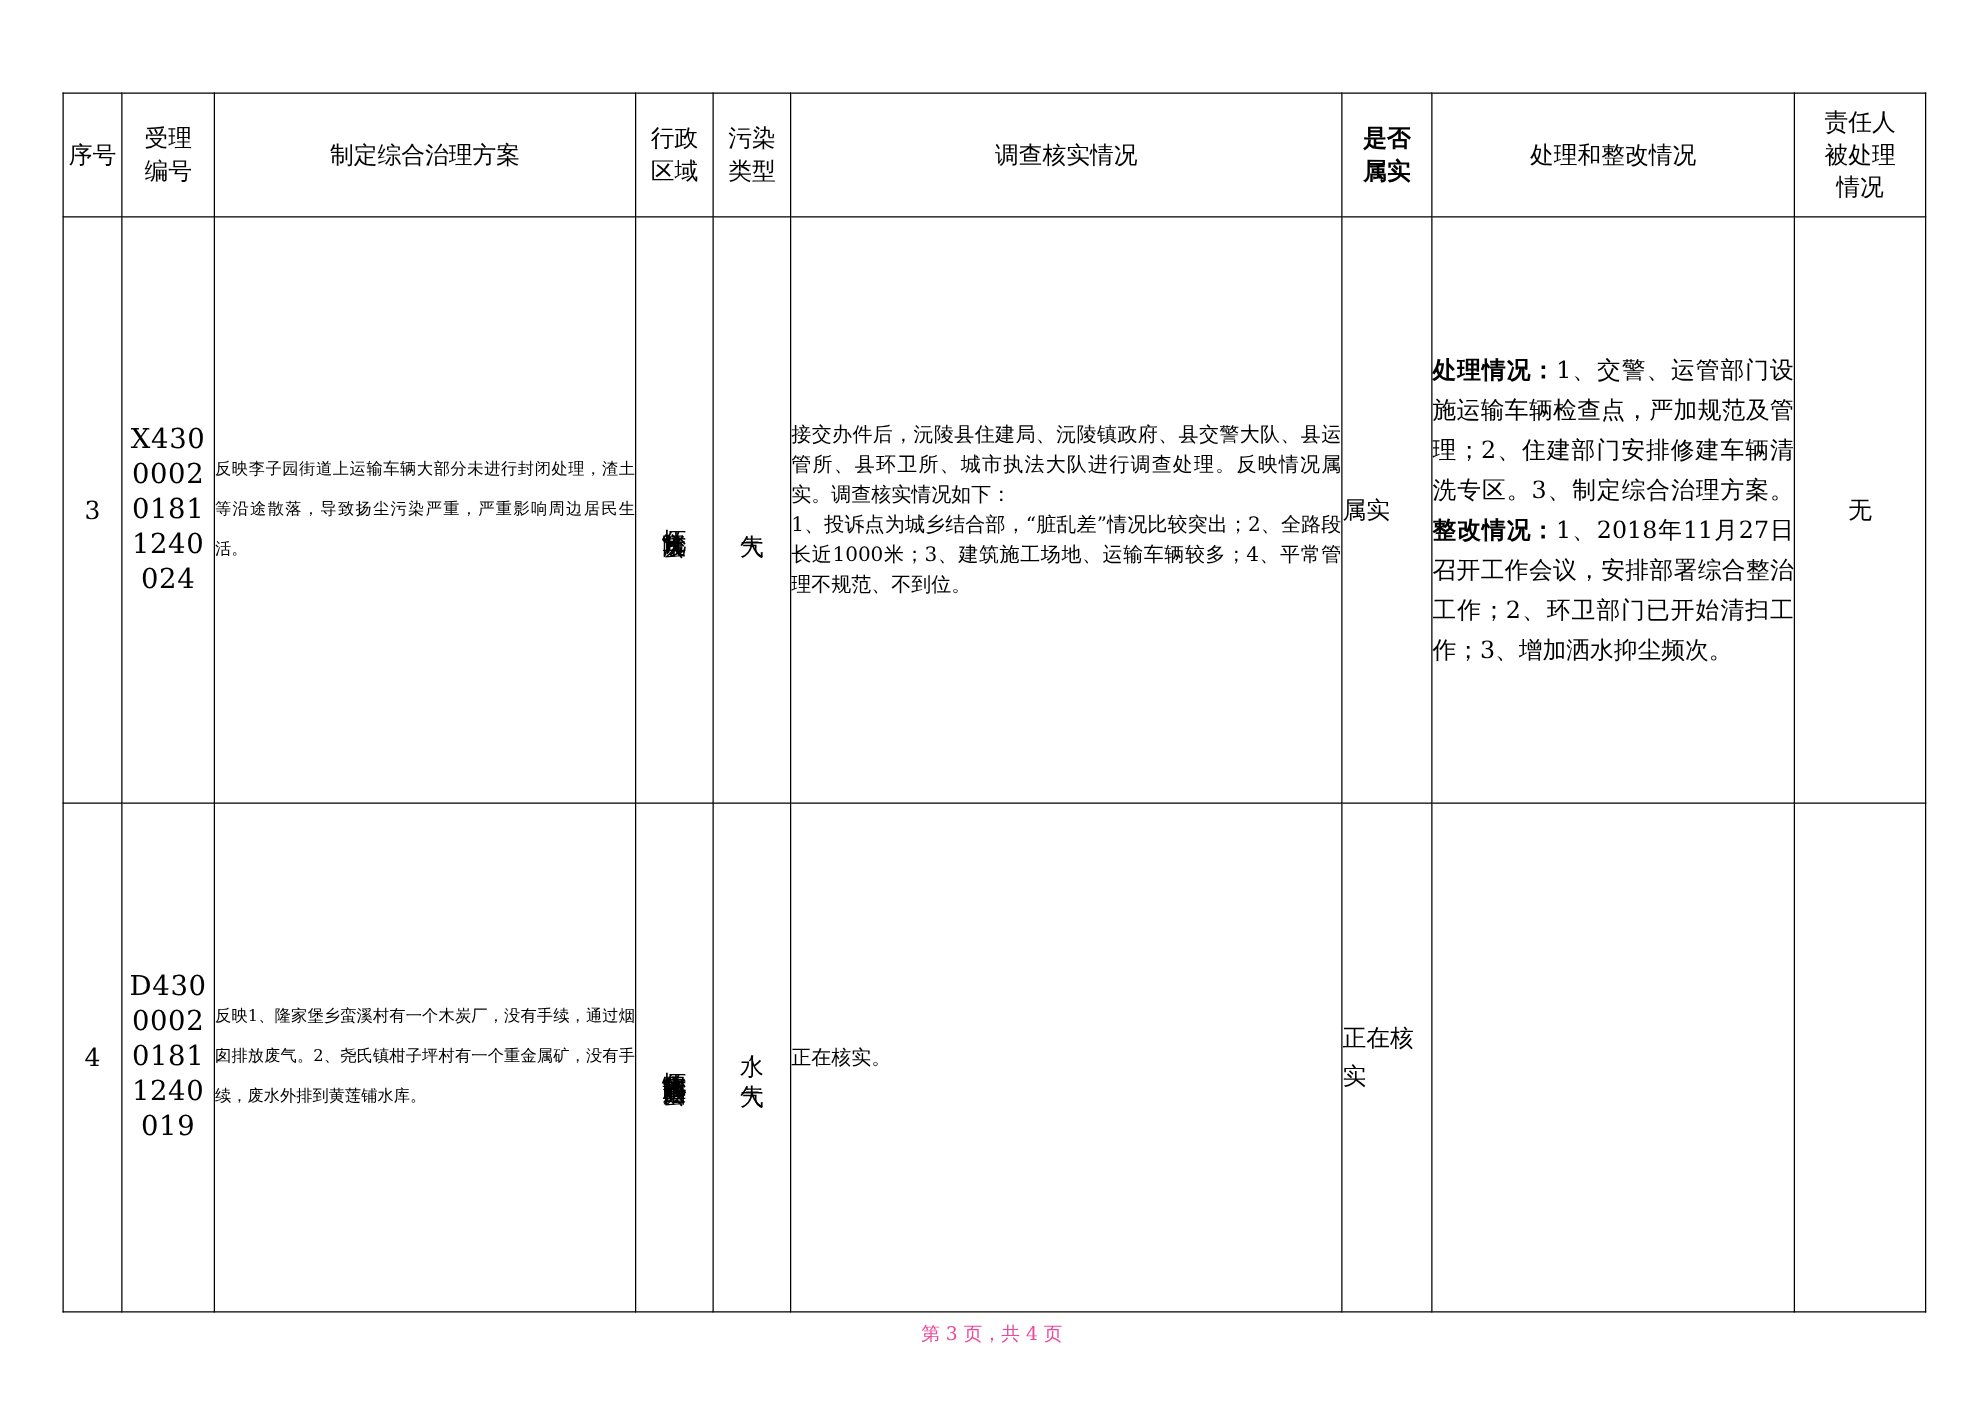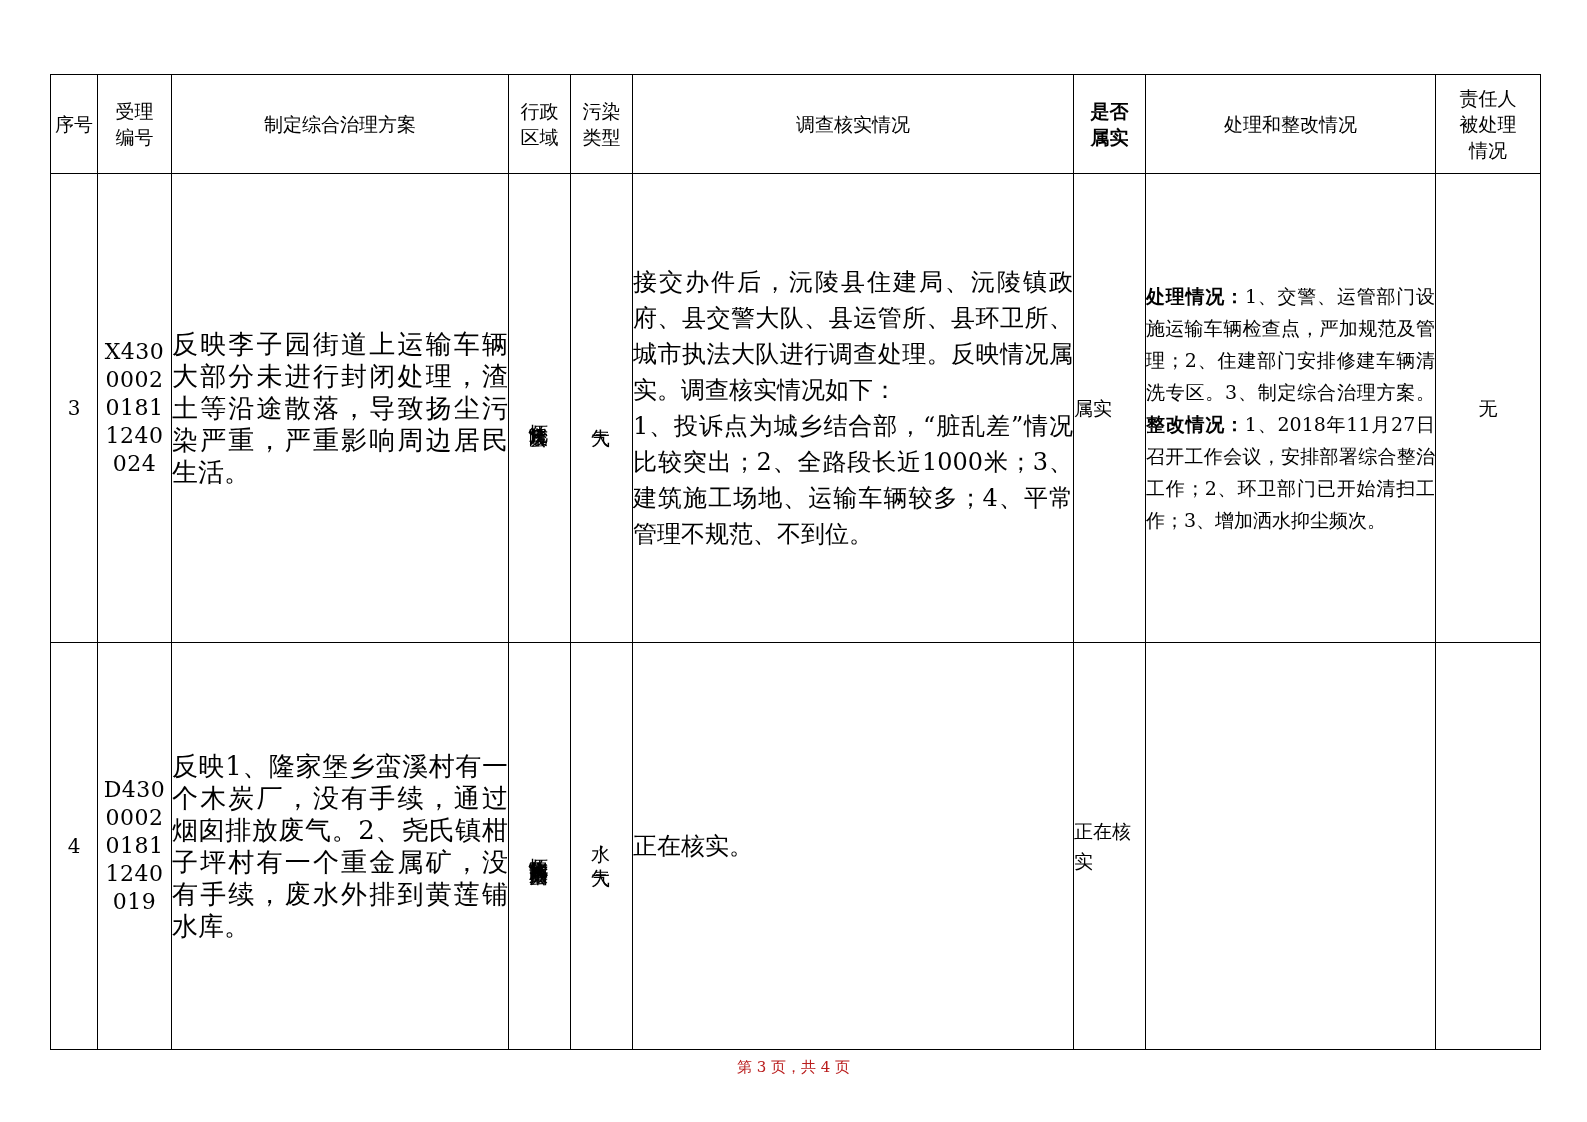--- a/index.html
+++ b/index.html
@@ -79,28 +79,28 @@
     font-size: 20px;
     text-align: center;
   }
   .no-code {
     font-size: 22px;
     line-height: 28px;
     text-align: center;
     letter-spacing: 0.5px;
   }
   .desc {
-    font-size: 26px;
+    font-size: 13px;
     line-height: 32px;
     text-align: justify;
     padding: 6px 6px 6px 8px;
   }
   .invest {
-    font-size: 24px;
-    line-height: 36px;
+    font-size: 16px;
+    line-height: 24px;
     text-align: justify;
     padding: 6px 10px;
   }
   .handle {
     font-size: 19px;
     line-height: 32px;
     text-align: justify;
     padding: 6px 10px;
   }
   .handle b { font-weight: bold; }
@@ -118,21 +118,21 @@
   .row2 td { height: 406px; vertical-align: middle; }
 
   .footer {
     position: absolute;
     left: 0;
     top: 1058px;
     width: 1587px;
     text-align: center;
     font-size: 15px;
     font-family: "DejaVu Serif", "Liberation Serif", serif;
-    color: #b91c1c;
+    color: #ec4899;
   }
   .hdr-stack {
     display: inline-block;
     text-align: center;
   }
 </style>
 </head>
 <body>
 
 <div class="page">

